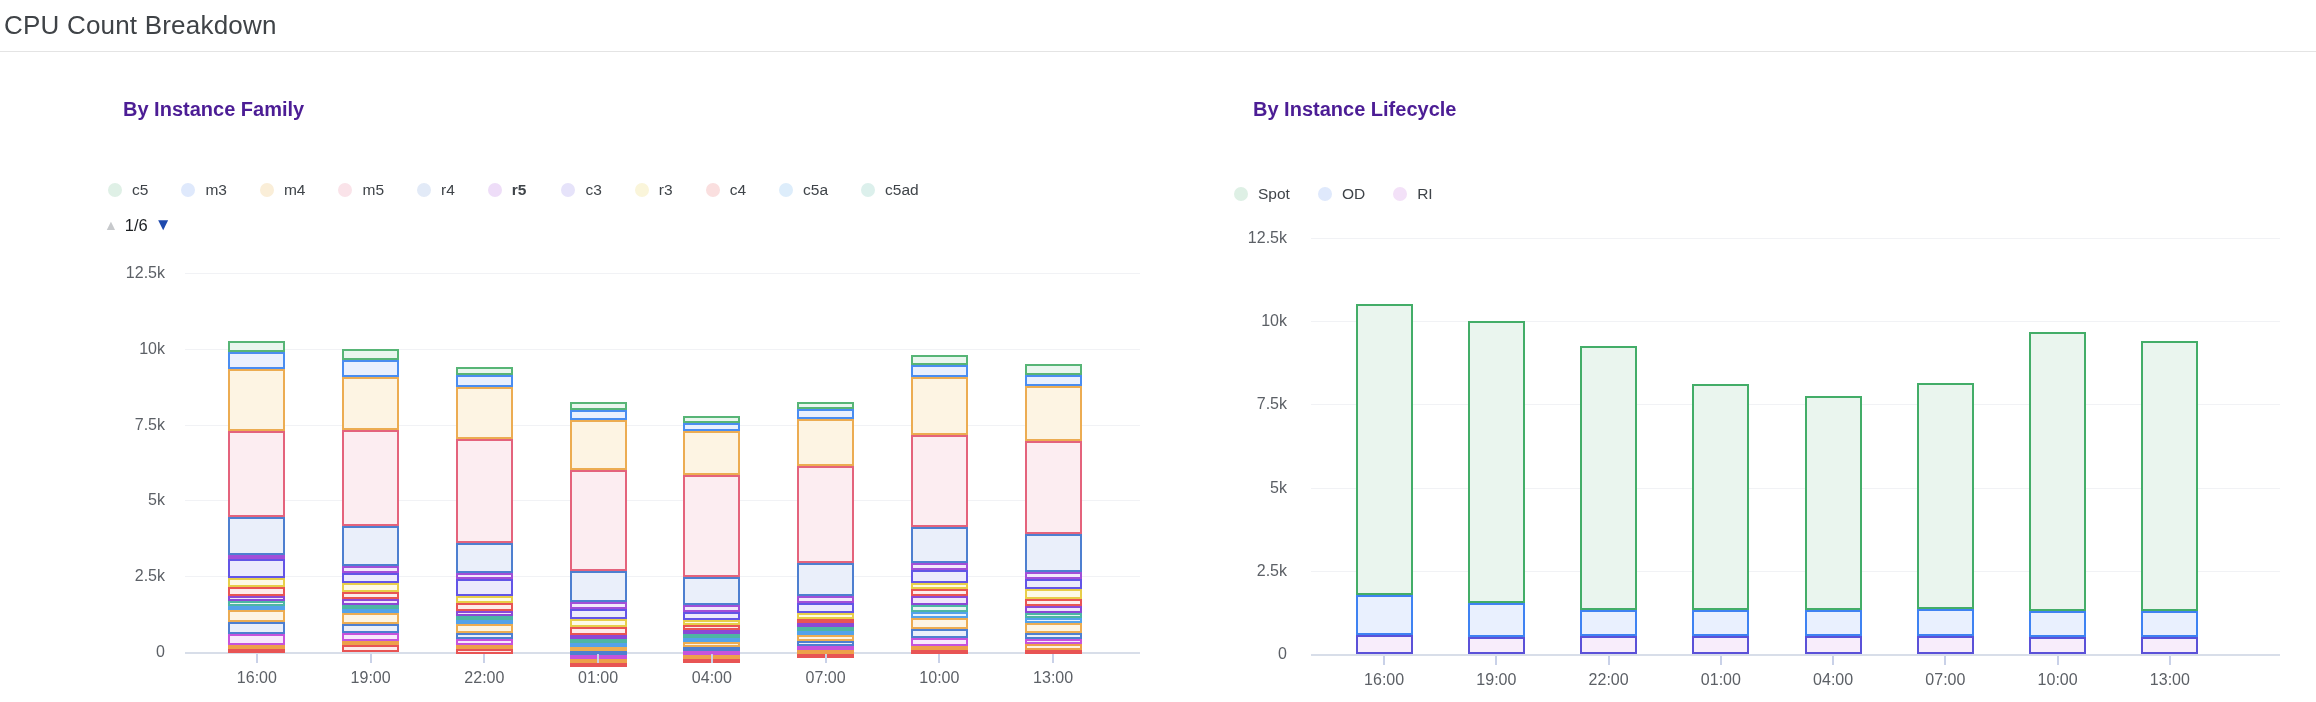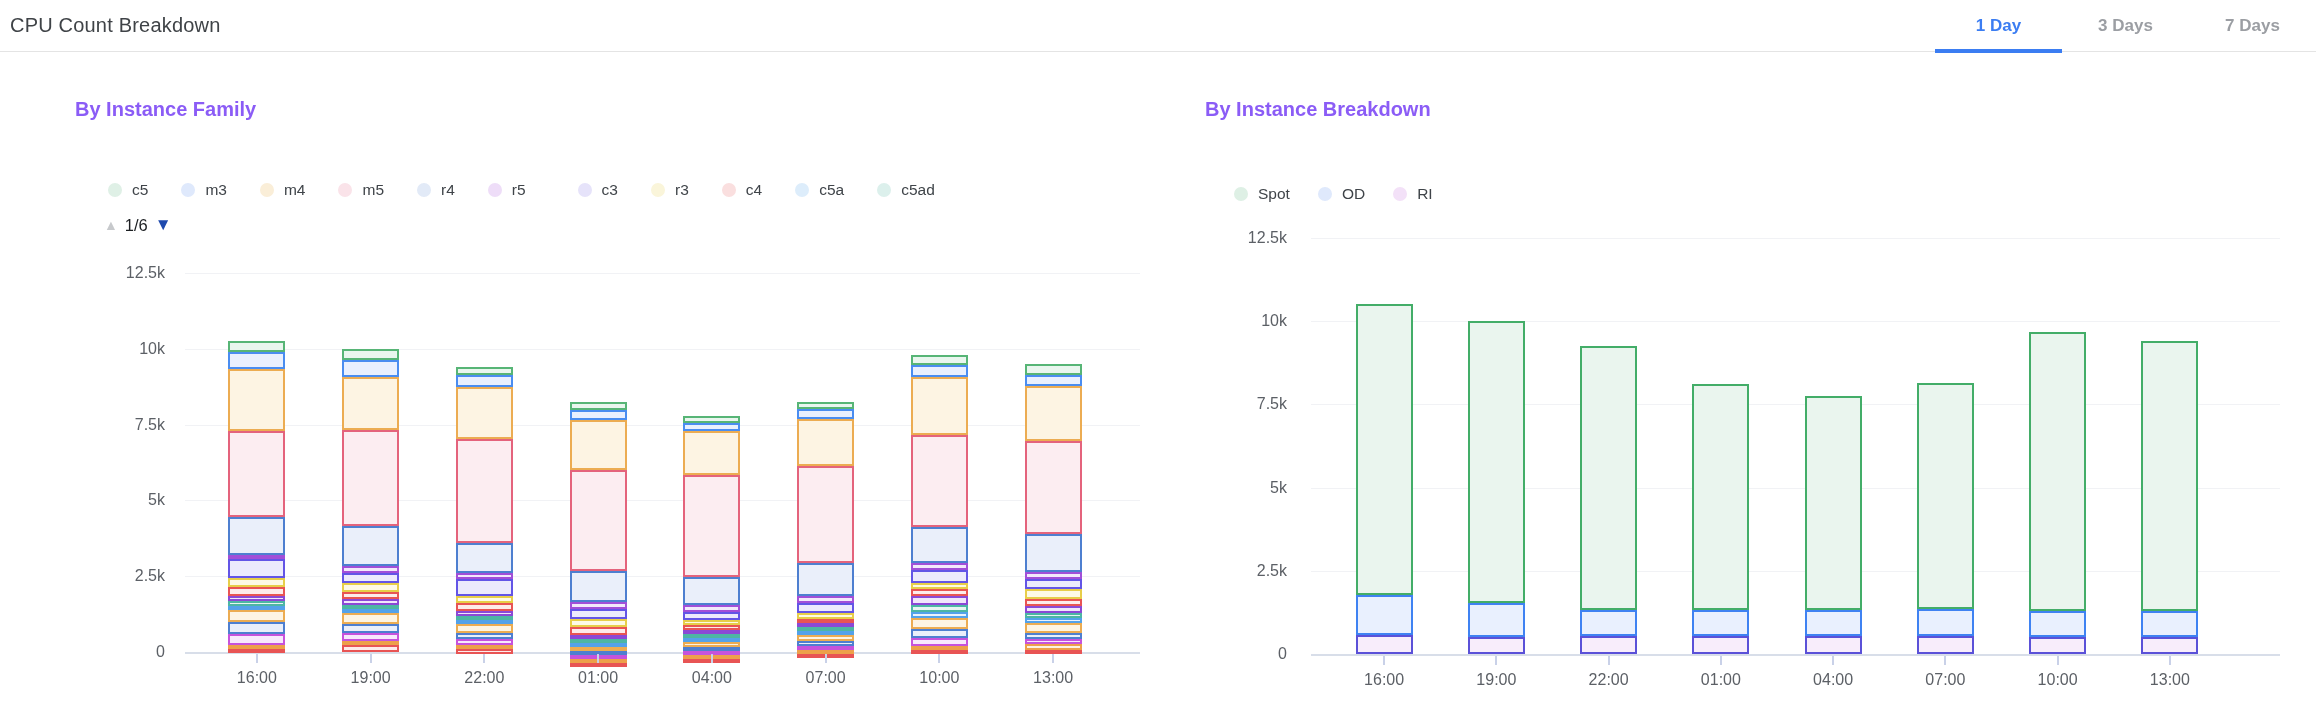--- a/index.html
+++ b/index.html
@@ -1,32 +1,32 @@
 <!DOCTYPE html>
 <html><head>
 <meta charset="utf-8">
 <style>
   * { box-sizing: border-box; margin: 0; padding: 0; }
   html,body { width: 2316px; height: 702px; background: #ffffff;
     font-family: "Liberation Sans", sans-serif; overflow: hidden; }
 
   .header { position: relative; height: 52px; border-bottom: 1px solid #e4e4e4;
     display: flex; align-items: center; justify-content: space-between; }
-  .header-title { font-size: 20px; font-weight: 500; color: #3f4347; padding-left: 10px; letter-spacing: .2px; }
+  .header-title { font-size: 26px; font-weight: 500; color: #3f4347; padding-left: 4px; letter-spacing: .2px; }
   .tabs { display: flex; height: 52px; }
   .tab { width: 127px; height: 52px; display: flex; align-items: center; justify-content: center;
     font-size: 17px; font-weight: 700; color: #9b9ea3; cursor: pointer; position: relative; }
   .tab.active { color: #3b7df2; }
   .tab.active::after { content: ""; position: absolute; left: 0; right: 0; bottom: -1px;
     height: 4px; background: #3b7df2; }
 
   .panels { display: flex; height: 650px; }
   .panel { position: relative; width: 1158px; height: 650px; }
 
-  .chart-title { position: absolute; font-size: 20px; font-weight: 700; color: #8b5cf6; }
+  .chart-title { position: absolute; font-size: 20px; font-weight: 700; color: #4c1d95; margin-left: 48px; }
   .legend { position: absolute; display: flex; align-items: center; }
   .legend-item { display: flex; align-items: center; cursor: pointer; }
   .legend-dot { width: 14px; height: 14px; border-radius: 50%; }
   .legend-label { margin-left: 10px; font-size: 15.5px; color: #3f4449; }
 
   .pager { position: absolute; display: flex; align-items: center; }
   .pager-up { font-size: 14px; color: #c7c9cc; cursor: pointer; }
   .pager-label { font-size: 16.5px; color: #1b1e21; margin: 0 7px; }
   .pager-down { font-size: 17px; color: #1e49ad; cursor: pointer; }
 
@@ -37,25 +37,20 @@
   .axis-tick { position: absolute; width: 2px; height: 9px; background: #c9d1e8; }
 
   .bar { position: absolute; display: flex; flex-direction: column; }
   .seg { width: 100%; flex: 0 0 auto; border: 2px solid transparent; }
 </style>
 </head>
 <body>
 
 <div class="header">
   <div class="header-title">CPU Count Breakdown</div>
-  <div class="tabs" id="tabs">
-      <div class="tab active">1 Day</div>
-      <div class="tab">3 Days</div>
-      <div class="tab">7 Days</div>
-    </div>
 </div>
 
 <div class="panels">
   <div class="panel" id="panel0">
       <div class="chart-title" style="left: 75px; top: 46px;">By Instance Family</div>
       <div class="legend" style="left: 108px; top: 129px;">
         <div class="legend-item" style="margin-right: 33px;">
           <span class="legend-dot" style="background: rgb(223, 240, 230);"></span>
           <span class="legend-label">c5</span>
         </div>
@@ -68,21 +63,21 @@
           <span class="legend-label">m4</span>
         </div>
         <div class="legend-item" style="margin-right: 33px;">
           <span class="legend-dot" style="background: rgb(250, 227, 233);"></span>
           <span class="legend-label">m5</span>
         </div>
         <div class="legend-item" style="margin-right: 33px;">
           <span class="legend-dot" style="background: rgb(226, 234, 247);"></span>
           <span class="legend-label">r4</span>
         </div>
-        <div class="legend-item" style="margin-right: 52px;">
+        <div class="legend-item" style="margin-right: 35px; font-weight: bold;">
           <span class="legend-dot" style="background: rgb(238, 221, 248);"></span>
           <span class="legend-label">r5</span>
         </div>
         <div class="legend-item" style="margin-right: 33px;">
           <span class="legend-dot" style="background: rgb(230, 227, 250);"></span>
           <span class="legend-label">c3</span>
         </div>
         <div class="legend-item" style="margin-right: 33px;">
           <span class="legend-dot" style="background: rgb(250, 245, 218);"></span>
           <span class="legend-label">r3</span>
@@ -280,21 +275,21 @@
         <div class="seg" style="height: 10.3088px; background: rgb(253, 244, 227); border-color: rgb(236, 172, 82);"></div>
         <div class="seg" style="height: 5.4576px; background: rgb(234, 239, 250); border-color: rgb(78, 127, 208);"></div>
         <div class="seg" style="height: 5.4576px; background: rgb(248, 233, 252); border-color: rgb(198, 83, 220);"></div>
         <div class="seg" style="height: 5.7608px; background: rgb(253, 242, 226); border-color: rgb(237, 160, 74);"></div>
         <div class="seg" style="height: 1.8192px; background: rgb(253, 235, 235); border-color: rgb(232, 84, 84);"></div>
       </div>
       <div class="axis-tick" style="left: 1052.12px; top: 602px;"></div>
       <div class="x-label" style="left: 1008.12px; top: 617px;">13:00</div>
     </div>
   <div class="panel" id="panel1">
-      <div class="chart-title" style="left: 47px; top: 46px;">By Instance Breakdown</div>
+      <div class="chart-title" style="left: 47px; top: 46px;">By Instance Lifecycle</div>
       <div class="legend" style="left: 76px; top: 133px;">
         <div class="legend-item" style="margin-right: 28px;">
           <span class="legend-dot" style="background: rgb(222, 240, 229);"></span>
           <span class="legend-label">Spot</span>
         </div>
         <div class="legend-item" style="margin-right: 28px; justify-content: flex-end;">
           <span class="legend-dot" style="background: rgb(223, 233, 252);"></span>
           <span class="legend-label">OD</span>
         </div>
         <div class="legend-item" style="margin-right: 28px;">

